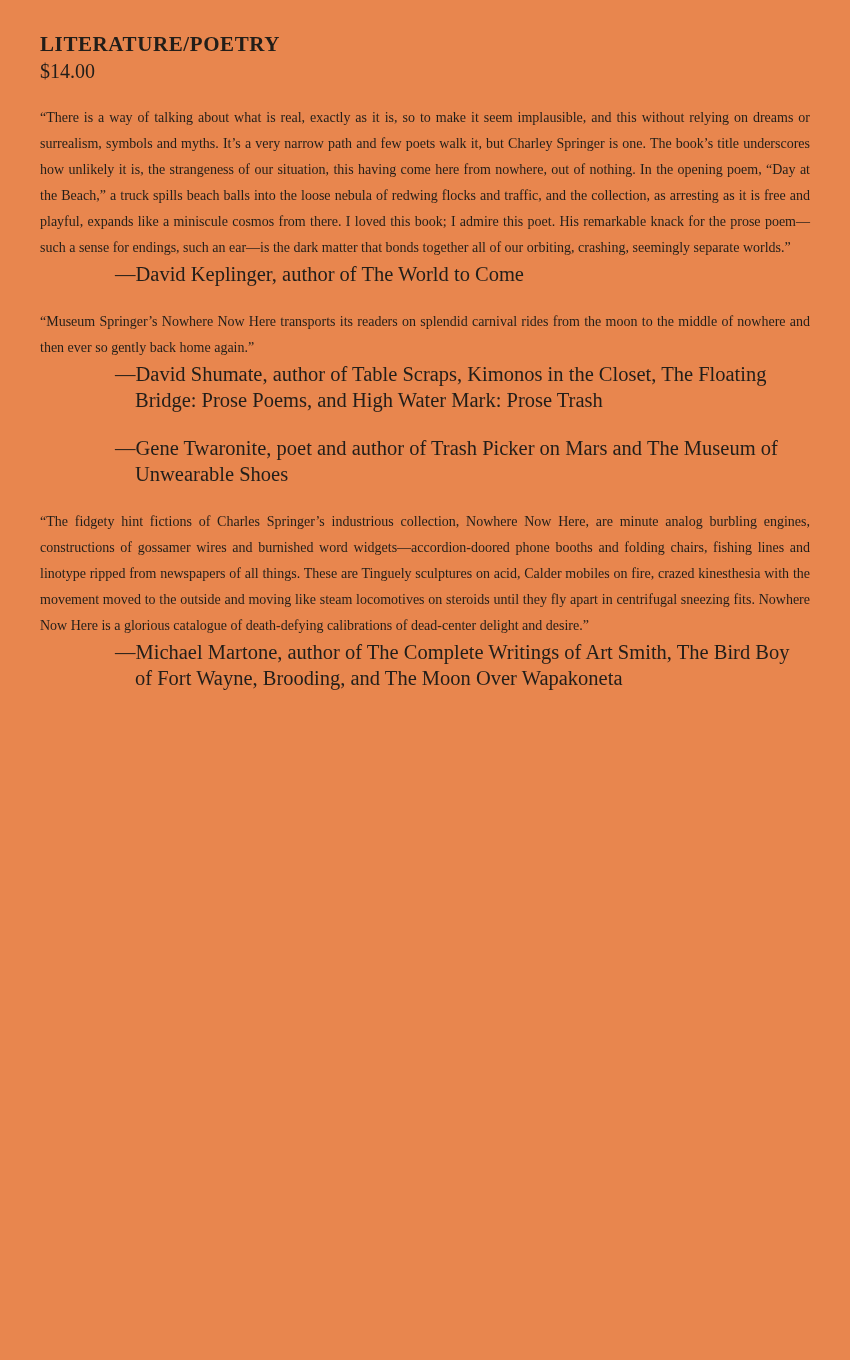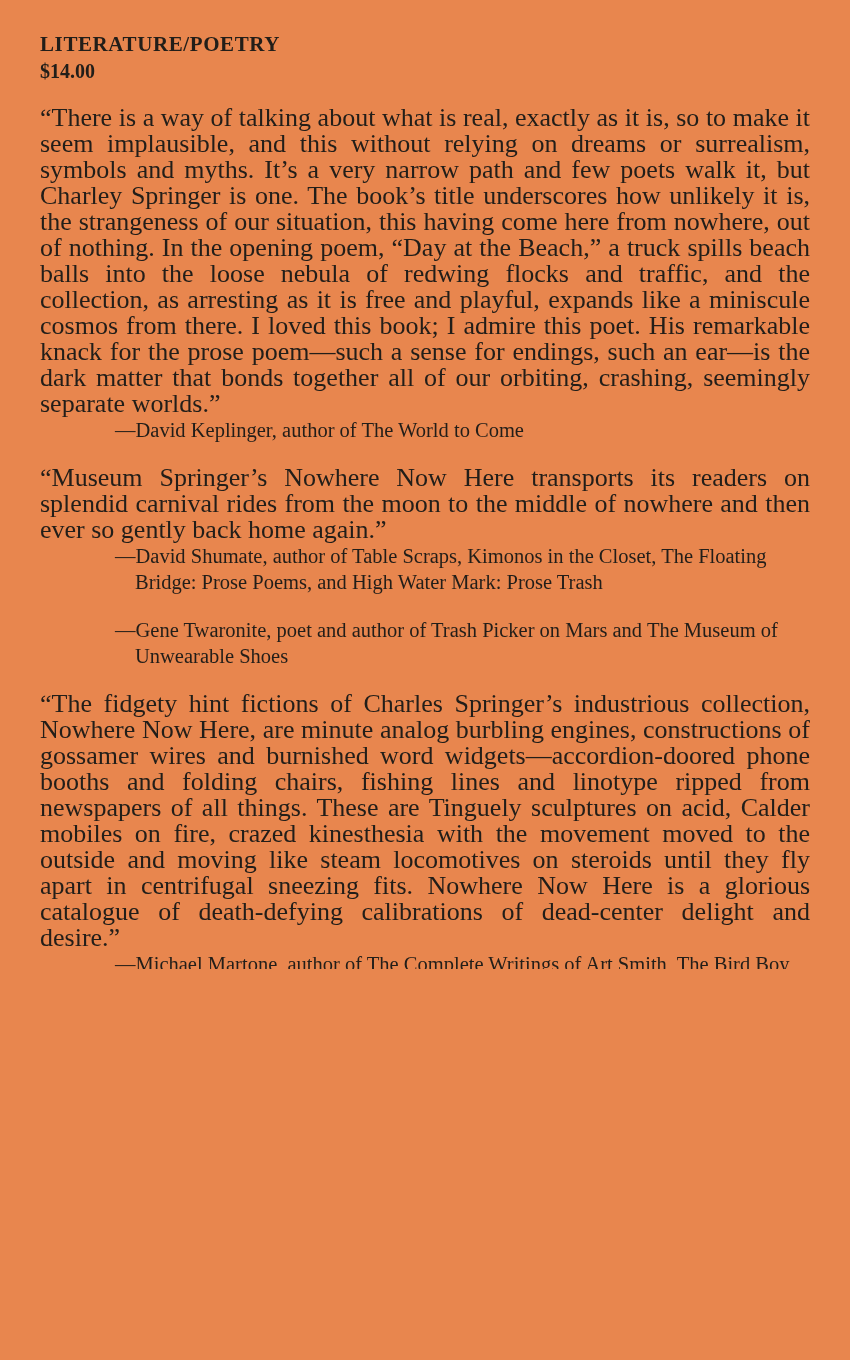--- a/index.html
+++ b/index.html
@@ -13,28 +13,28 @@
     font-family: "Liberation Serif", "DejaVu Serif", serif;
     padding: 32px 40px 0 40px;
     overflow: hidden;
   }
   .category {
     font-weight: bold;
     font-size: 21px;
     letter-spacing: 0.6px;
   }
   .price {
-    font-weight: bold;
+    font-weight: normal;
     font-size: 20px;
     margin-top: 3px;
   }
   .blurbs { margin-top: 22px; }
   .blurb { margin-bottom: 22px; }
   .quote {
-    font-size: 26px;
+    font-size: 14px;
     line-height: 26px;
     text-align: justify;
   }
   .attribution {
     font-size: 20.5px;
     line-height: 26px;
     padding-left: 95px;
     text-indent: -20px;
   }
   .italic { }

